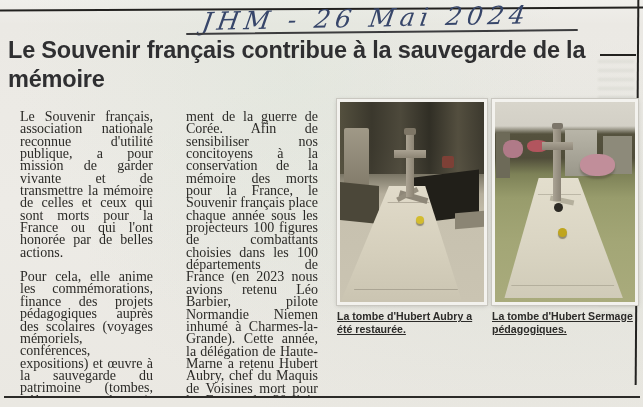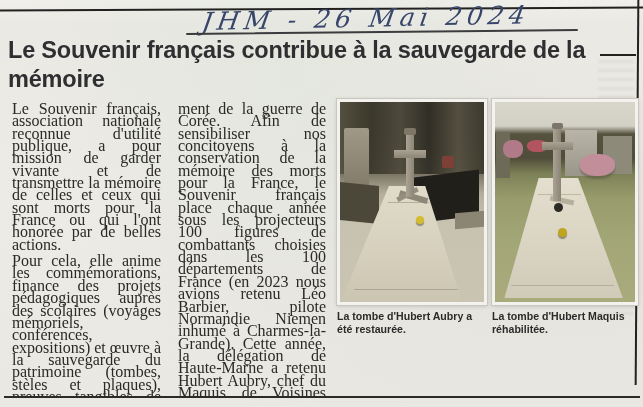--- a/index.html
+++ b/index.html
@@ -42,30 +42,30 @@
     position:absolute;left:8px;top:36px;width:600px;margin:0;
     font-family:"Liberation Sans",sans-serif;font-weight:bold;
     font-size:23.5px;line-height:29px;color:#2f2f31;letter-spacing:-0.2px;
   }
   
   .body-area{position:absolute;left:8px;top:99px;width:630px;height:298px;display:flex;}
   .col{width:157px;height:298px;overflow:hidden;}
   .col.c1{margin-right:9px;}
   .col.c2{margin-right:7px;width:156px;}
   .col p, .cont{
-    margin:4px;font-size:16px;line-height:12.35px;color:#2b2a27;
+    margin:12px;font-size:14px;line-height:12.35px;color:#2b2a27;
     text-align:justify;hyphens:auto;-webkit-hyphens:auto;
   }
   .right-area{display:flex;width:301px;}
   .sub{width:150px;}
   .sub.s1{margin-right:5px;}
   .sub.s2{width:146px;}
   .caption{
     margin-top:5px;font-family:"Liberation Sans",sans-serif;font-weight:bold;
-    font-size:10.6px;line-height:12.5px;color:#2c2b29;
+    font-size:10.6px;line-height:12.5px;color:#2c2b29;text-decoration:underline;
   }
   .cont{margin-top:5px;}
   
   .photo{
     position:relative;height:206px;border:3px solid #f3f2ee;outline:1px solid #c9c7c0;
     box-shadow:0 1px 4px rgba(60,60,55,.25);overflow:hidden;box-sizing:border-box;width:100%;
   }
   .photo *{position:absolute;}
   
   .p1-bg{inset:0;background:linear-gradient(180deg,#3f3c31 0%,#434034 10%,#4a463a 22%,#6e6a5a 34%,#b5ae9c 46%,#c7c1af 58%,#cac4b2 100%);}
@@ -167,20 +167,20 @@
           <div class="p2-pink-right"></div>
           <div class="p2-slab"></div>
           <div class="p2-slab-line"></div>
           <div class="p2-cross-shadow"></div>
           <div class="p2-cross-v"></div>
           <div class="p2-cross-h"></div>
           <div class="p2-cross-cap"></div>
           <div class="p2-blob"></div>
           <div class="p2-ball"></div>
         </div>
-        <div class="caption">La tombe d'Hubert Maquis réhabilitée.</div>
+        <div class="caption">La tombe d'Hubert Sermage pédagogiques.</div>
       </div>
 
     </div>
   </div>
 
   <div class="bottom-rule"></div>
 </div>
 
 </body></html>

